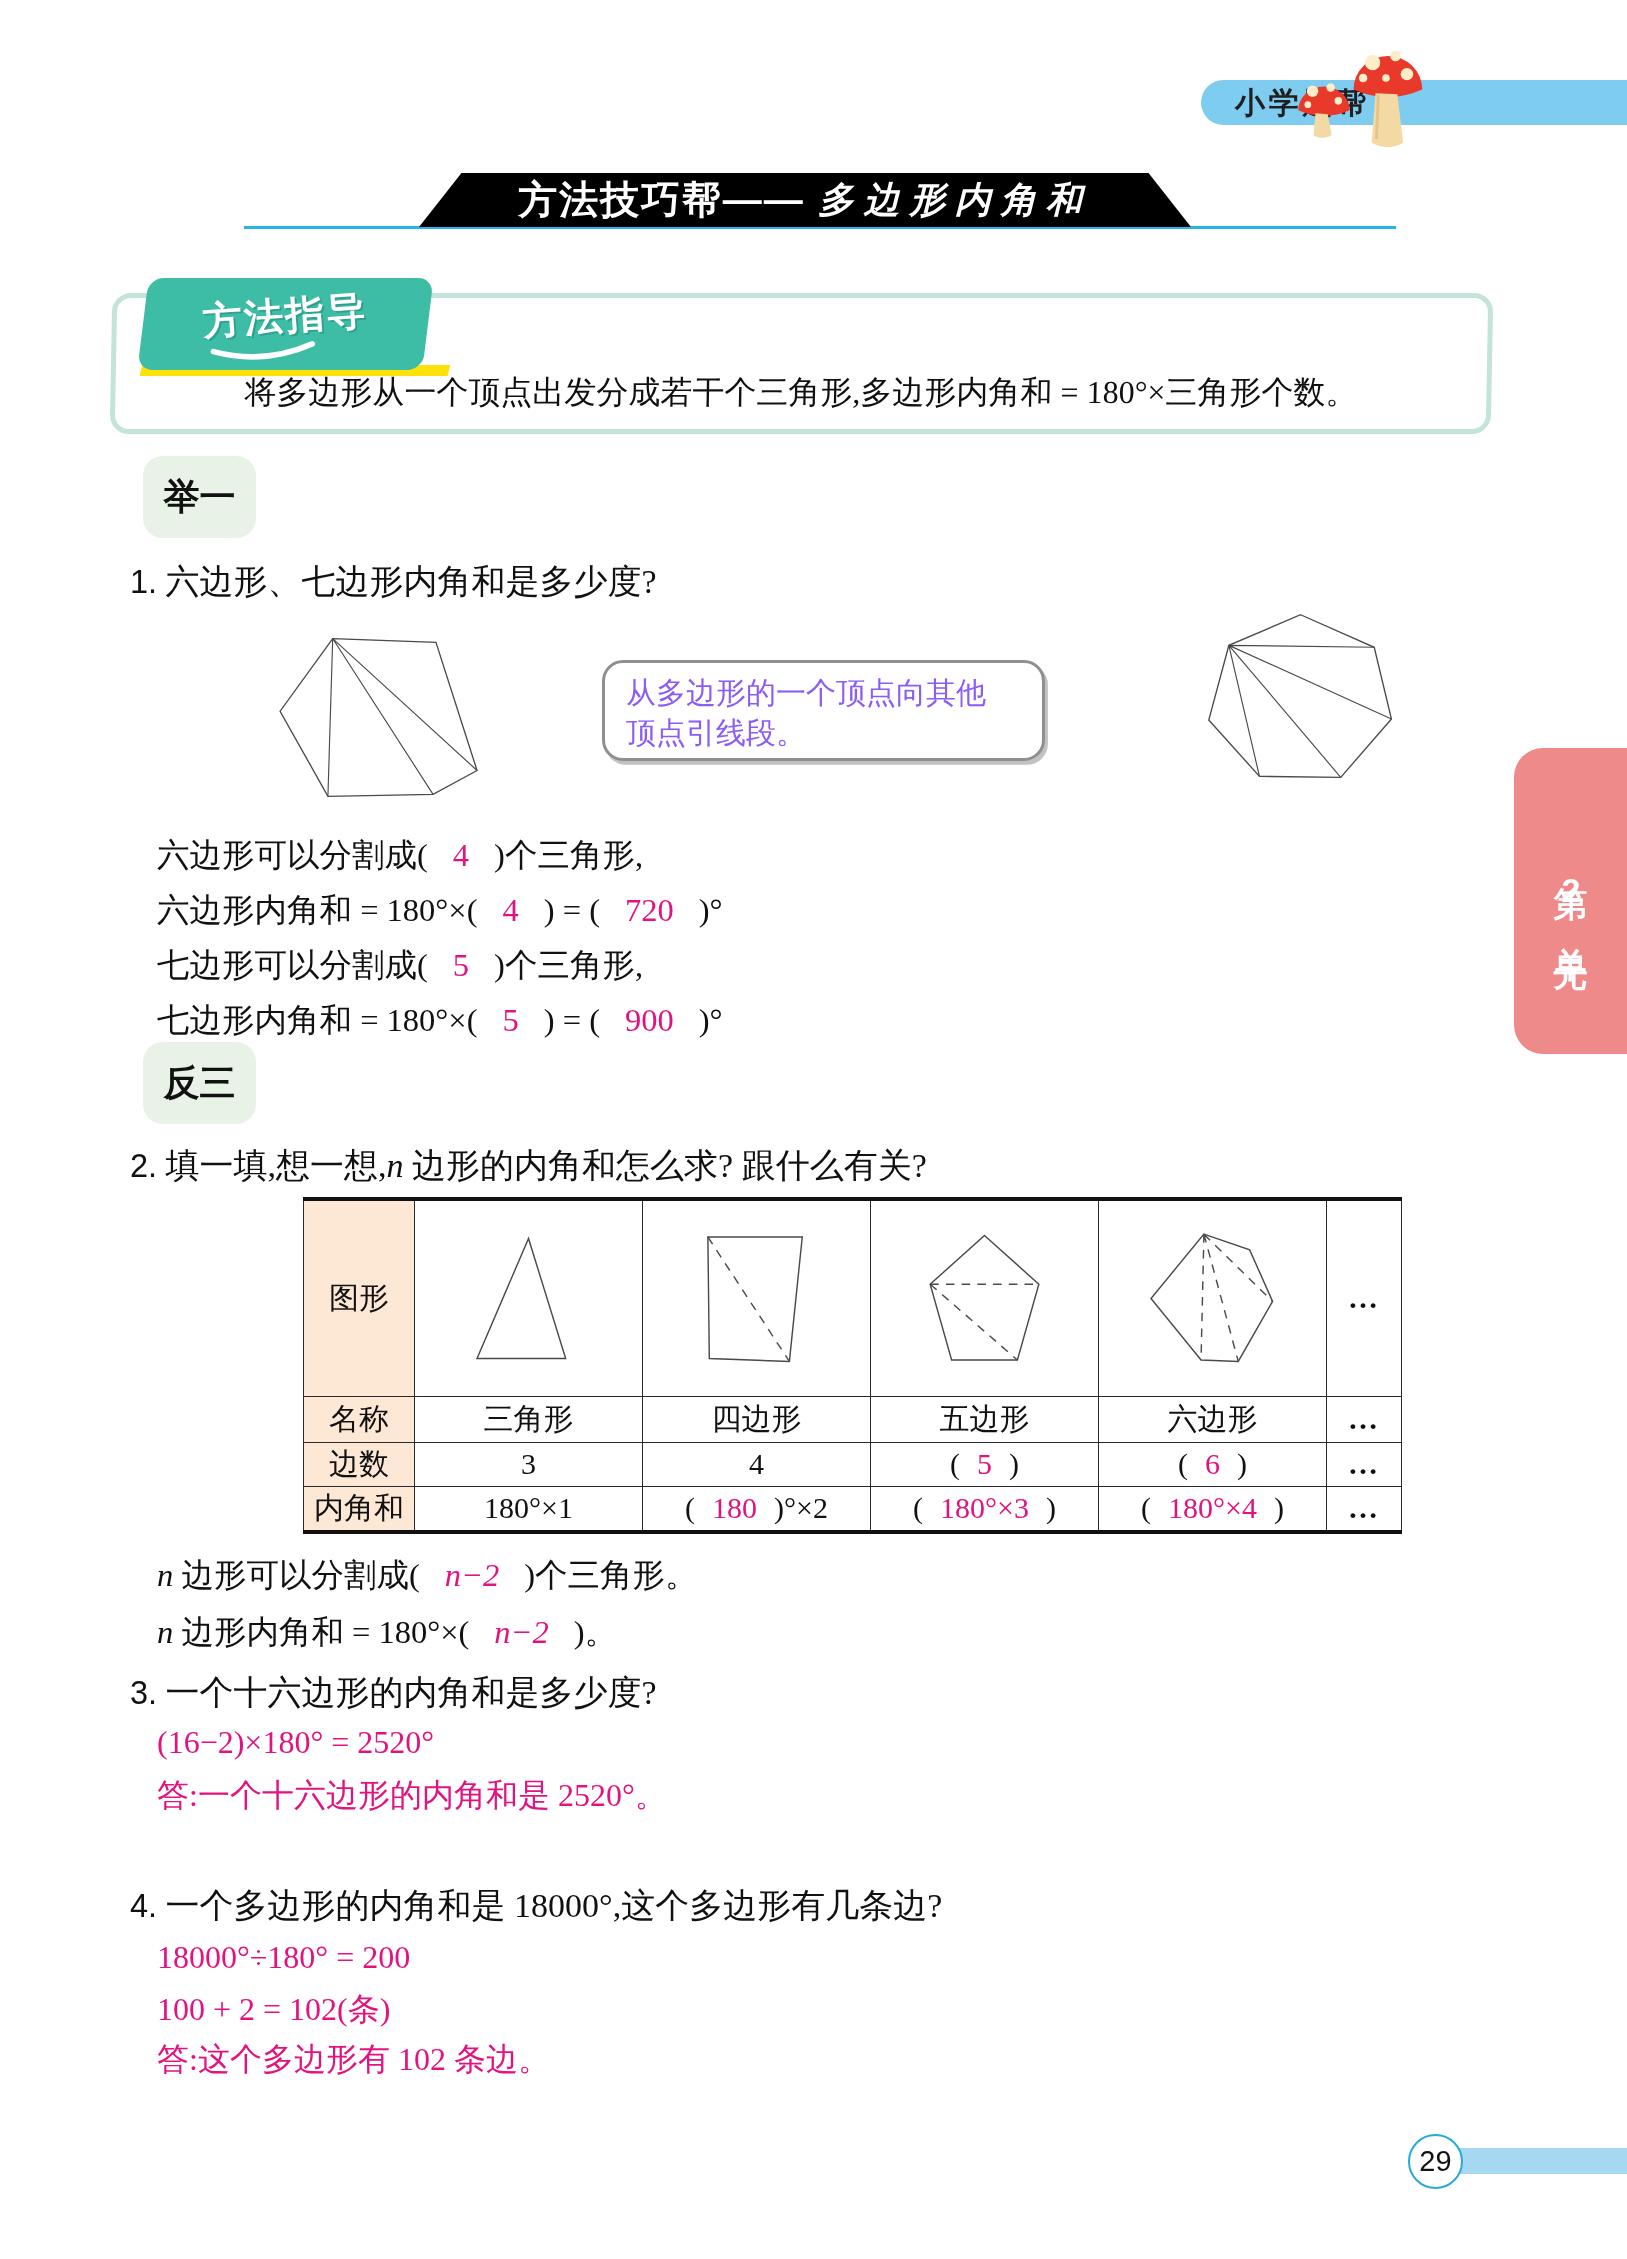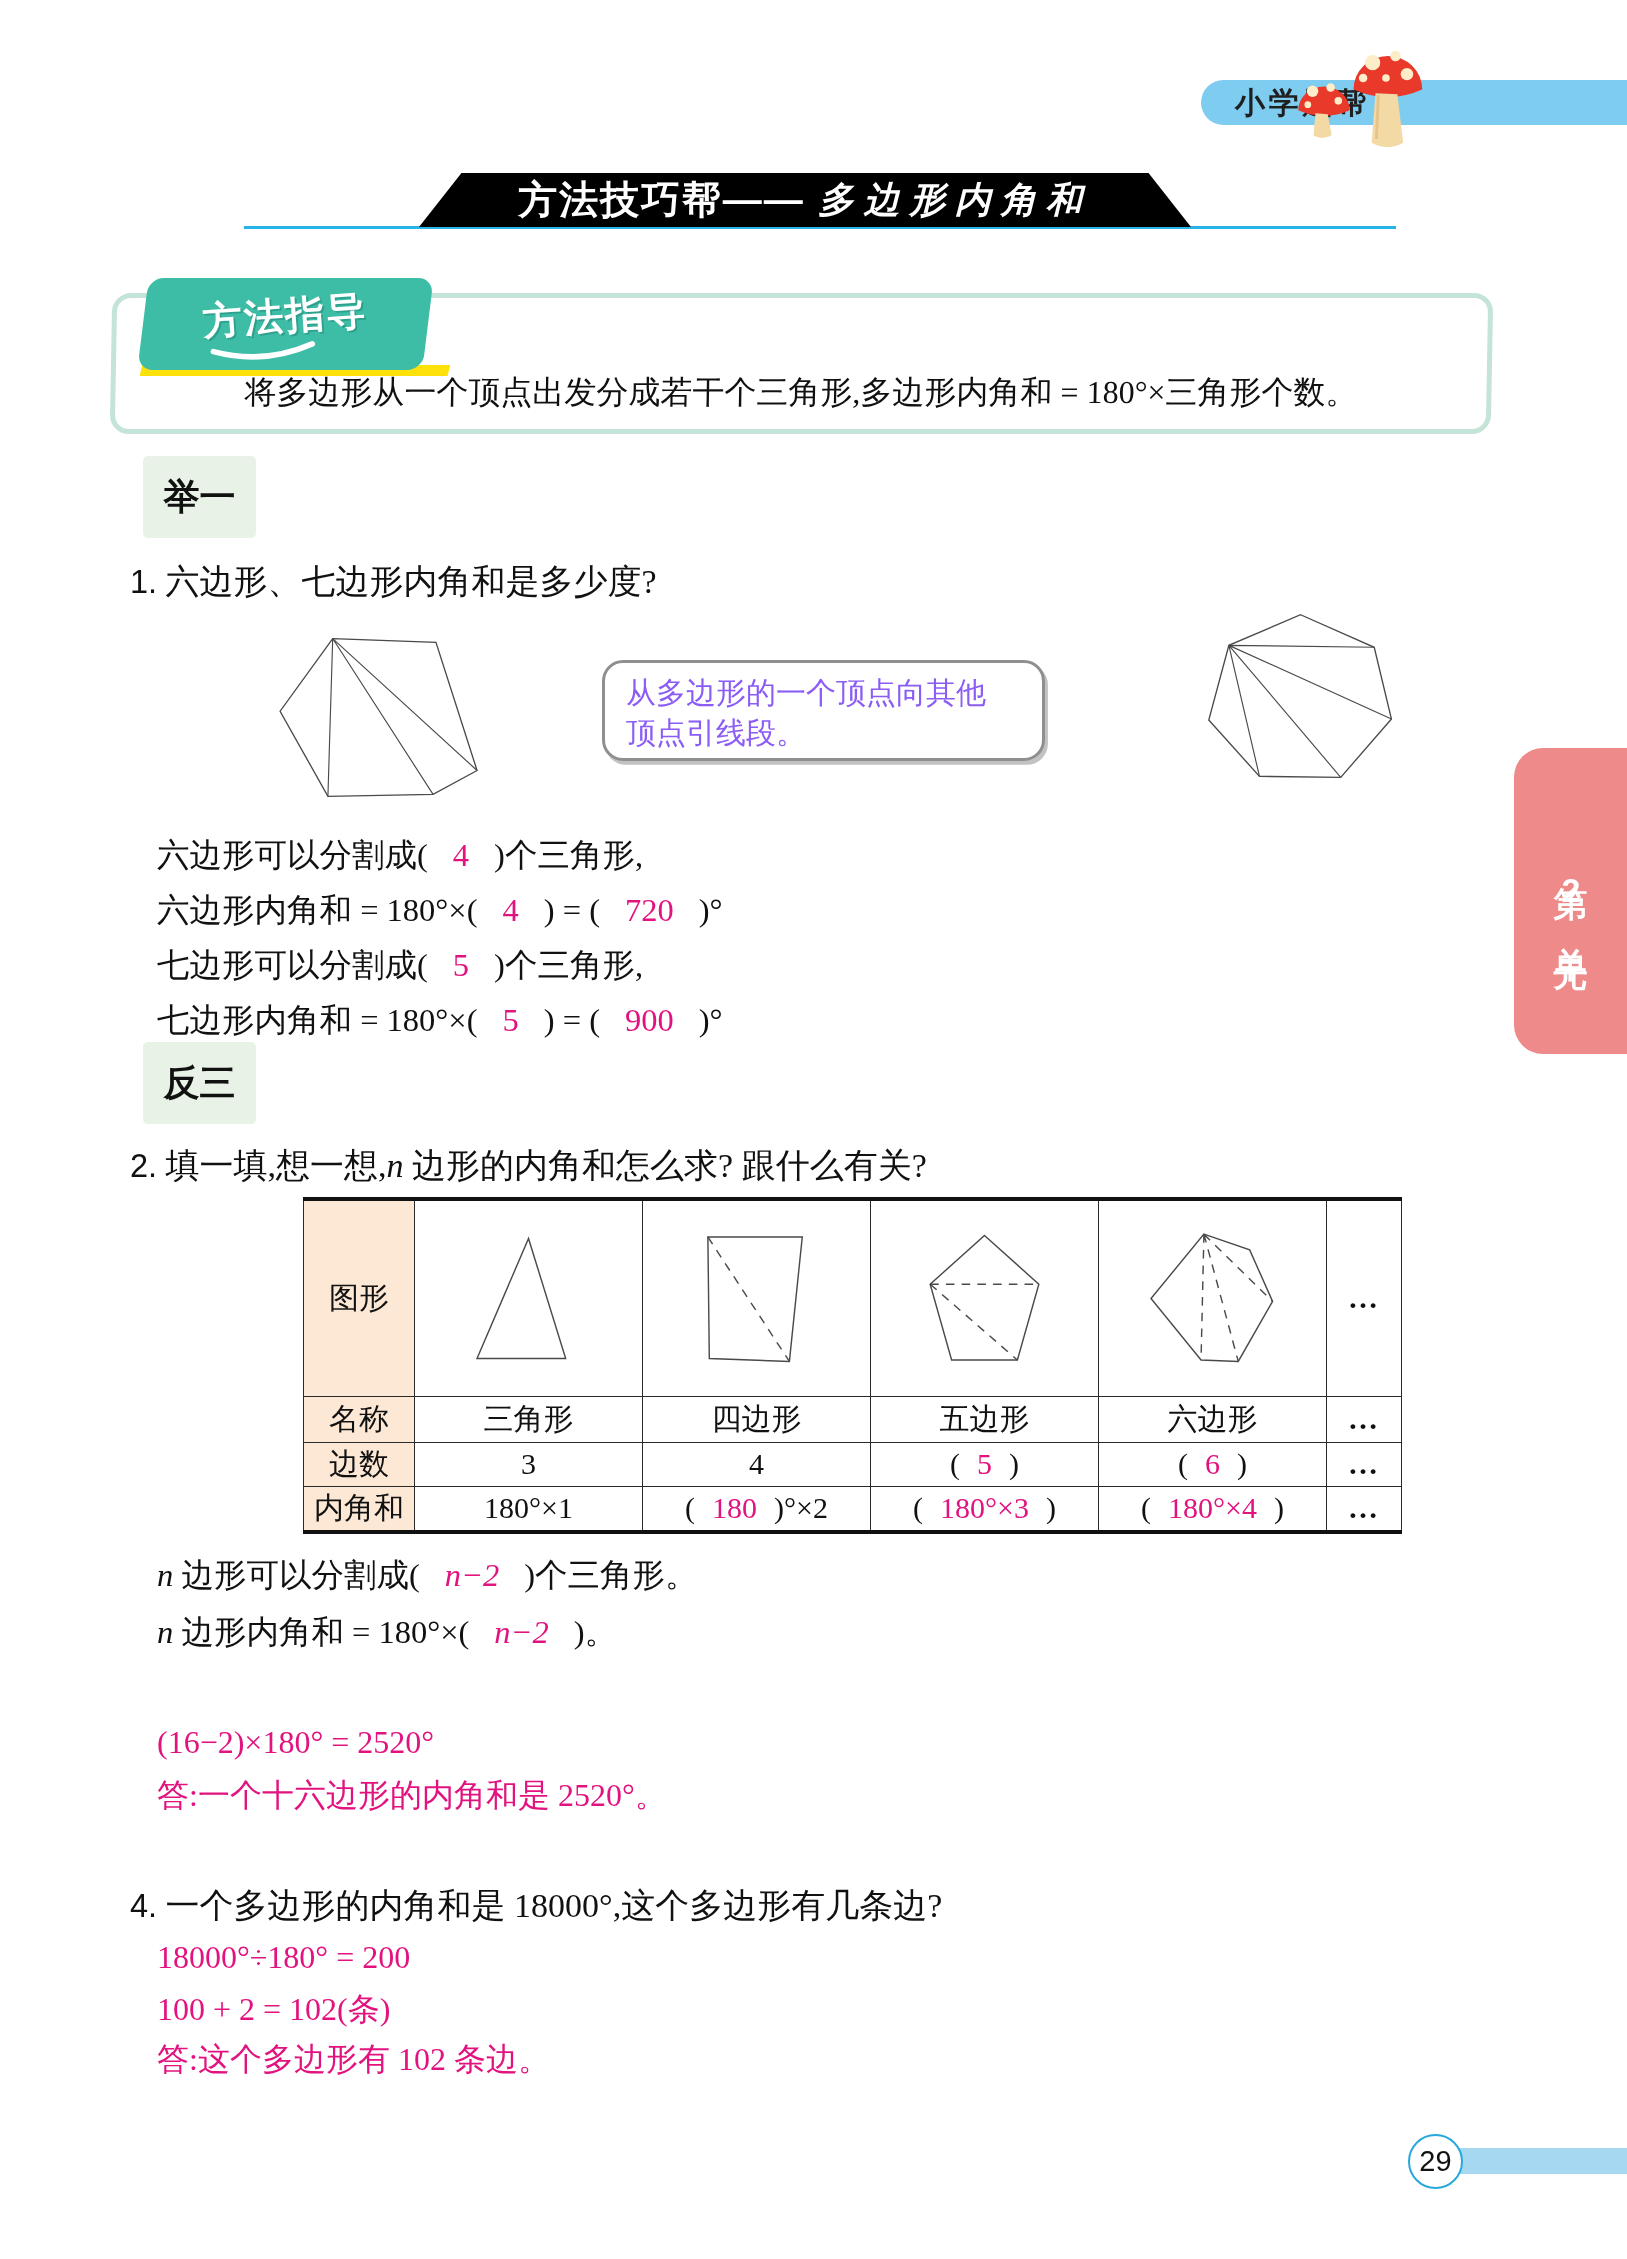--- a/index.html
+++ b/index.html
@@ -33,21 +33,21 @@
     background:#ffe10a; transform:skewX(-14deg); }
   .guide-badge { position:absolute; left:143px; top:278px; width:285px; height:92px;
     background:#3dbda6; border-radius:15.3px; transform:skewX(-7deg);
     display:flex; flex-direction:column; align-items:center; justify-content:center; }
   .guide-badge-inner { transform:rotate(-4deg) skewX(7deg); text-align:center; }
   .guide-badge-text { color:#fff; font-weight:bold; font-size:39px; letter-spacing:1.9px;
     text-shadow:1.9px 1.9px 0 rgba(0,80,70,.25); }
 
   
   .tag { position:absolute; left:143px; width:113px; height:82px; background:#e8f2e6;
-    border-radius:5px; display:flex; align-items:center; justify-content:center;
+    border-radius:20px; display:flex; align-items:center; justify-content:center;
     font-weight:bold; font-size:36px; color:#111; }
   .tag-example { top:456px; }
   .tag-practice { top:1042px; }
 
   .question { position:absolute; left:130px; font-size:34px; color:#111; }
   .qnum { font-family:"Liberation Sans","DejaVu Sans",sans-serif; font-size:32.5px; }
   .q1 { top:559px; }
   .q2 { top:1143px; }
   .q3 { top:1670px; }
   .q4 { top:1883px; }
@@ -272,20 +272,24 @@
 
   <div class="n-lines">
     <div>
       <span class="nvar">n</span><span> 边形可以分割成(</span><span class="pink blank nvar">n−2</span><span>)个三角形。</span>
     </div>
     <div>
       <span class="nvar">n</span><span> 边形内角和 = 180°×(</span><span class="pink blank nvar">n−2</span><span>)。</span>
     </div>
   </div>
 
+  <div class="question q3">
+    <span class="qnum">3.</span>
+    <span>一个十六边形的内角和是多少度?</span>
+  </div>
   <div class="work w-q3-1">(16−2)×180° = 2520°</div>
   <div class="work w-q3-2">答:一个十六边形的内角和是 2520°。</div>
 
   <div class="question q4">
     <span class="qnum">4.</span>
     <span>一个多边形的内角和是 18000°,这个多边形有几条边?</span>
   </div>
   <div class="work w-q4-1">18000°÷180° = 200</div>
   <div class="work w-q4-2">100 + 2 = 102(条)</div>
   <div class="work w-q4-3">答:这个多边形有 102 条边。</div>

